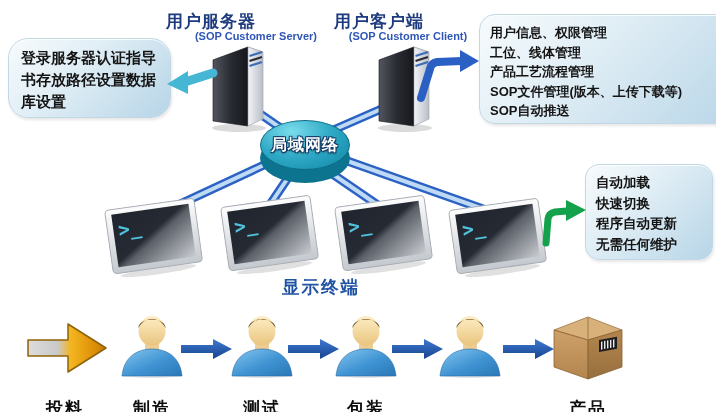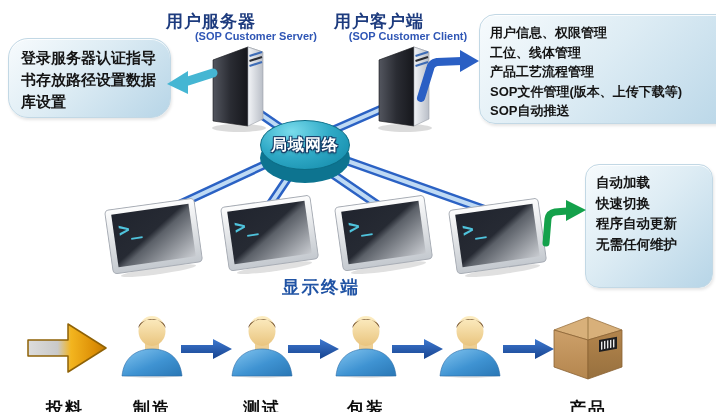--- a/index.html
+++ b/index.html
@@ -33,21 +33,21 @@
   #server-title { left:166px; top:10px;  width:148px; }
   #server-sub   { left:172px; top:30px;  width:168px; }
   #client-title { left:334px; top:10px;  width:148px; }
   #client-sub   { left:324px; top:30px;  width:168px; }
 
   
   #callout-server-config    { left:8px;   top:38px;  width:163px; height:80px;
                               padding:8px 12px; font-size:15px;  line-height:22px; border-radius:20px; }
   #callout-client-features  { left:479px; top:14px;  width:266px; height:110px;
                               padding:8px 10px; font-size:13px;  line-height:19.5px; }
-  #callout-terminal-benefits{ left:585px; top:164px; width:128px; height:124px;
+  #callout-terminal-benefits{ left:585px; top:164px; width:128px; height:96px;
                               padding:8px 10px; font-size:13.5px; line-height:20.5px; border-radius:14px; }
   .callout .line { white-space:nowrap; }
 
   
   #terminals-label { position:absolute; left:282px; top:275px; z-index:4;
                      font-size:17.5px; font-weight:bold; color:#2053a4; letter-spacing:2px; }
   .step-label { position:absolute; z-index:3; width:70px; top:397px; text-align:center;
                 font-size:17px; font-weight:bold; color:#0d0d0d; letter-spacing:2px; }
 
   .rot-monitor { transform:rotate(-8deg); }

